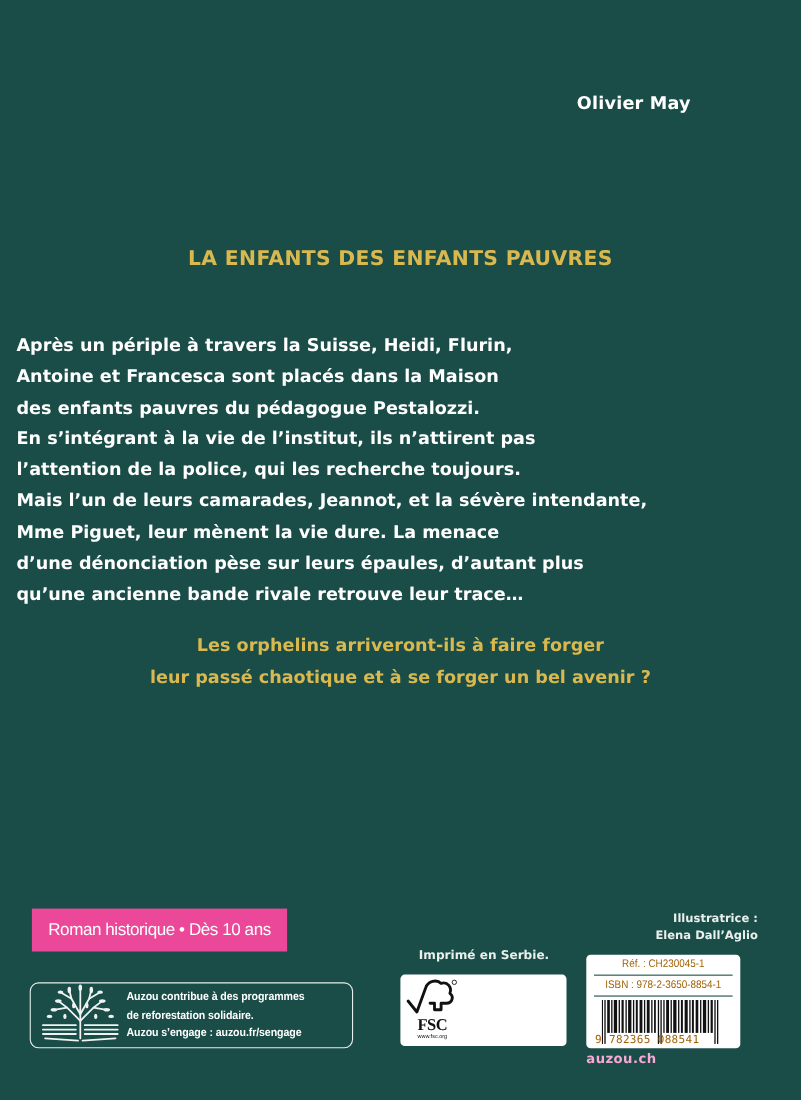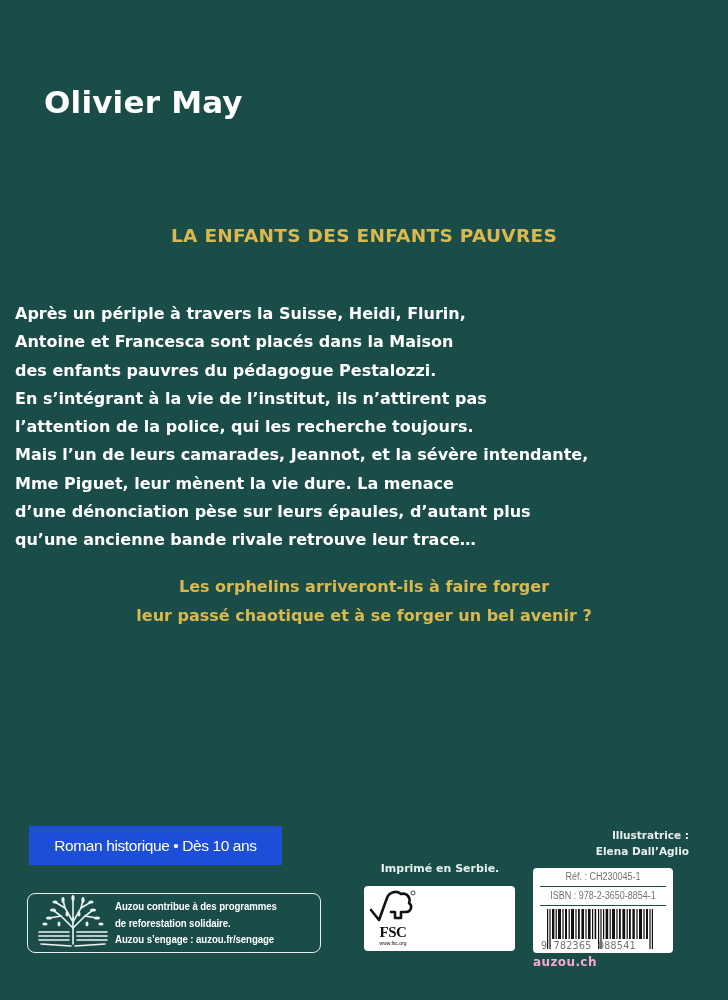--- a/index.html
+++ b/index.html
@@ -5,40 +5,40 @@
   html, body { margin: 0; padding: 0; }
   body {
     width: 728px; height: 1000px; overflow: hidden;
     background: #1b4d48;
     font-family: "DejaVu Sans", sans-serif;
     position: relative;
     color: #ffffff;
   }
   .abs { position: absolute; }
   .author {
-    left: 0; width: 628px; top: 84px; text-align: left;
-    font-size: 31px; font-weight: bold; letter-spacing: 0.2px; padding-left: 44px;
+    left: 0; width: 628px; top: 84px; text-align: right;
+    font-size: 16px; font-weight: bold; letter-spacing: 0.2px;
   }
   .title {
     left: 0; width: 728px; top: 225px; text-align: center;
     font-size: 18.5px; font-weight: bold; color: #d9b94f; letter-spacing: 0.3px;
   }
   .blurb {
     left: 15px; width: 676px; top: 300px; 
     font-size: 16px; line-height: 28.3px; font-weight: bold;
   }
   .blurb div { white-space: nowrap; }
   .question {
     left: 0; width: 728px; top: 572px; text-align: center;
     font-size: 16px; line-height: 29px; font-weight: bold; color: #d9b94f;
   }
   .question div { white-space: nowrap; }
   .badge {
-    left: 29px; top: 826px; width: 253px; height: 39px;
-    background: #1d4ed8; color: #ffffff;
+    left: 29px; top: 826px; width: 232px; height: 39px;
+    background: #ec4899; color: #ffffff;
     font-family: "Liberation Sans", sans-serif; font-size: 15.5px;
     display: flex; align-items: center; justify-content: center;
     letter-spacing: -0.4px; white-space: nowrap;
   }
   .reforest {
     left: 27px; top: 893px; width: 292px; height: 58px;
     border: 1.5px solid #e7eeec; border-radius: 8px;
     display: flex; align-items: center;
   }
   .reforest .tree { width: 80px; height: 58px; margin-left: 5px; flex: 0 0 auto; }
@@ -68,21 +68,21 @@
   .fsc .info { flex: 1; text-align: center; font-family: "Liberation Sans", sans-serif; }
   .fsc .mixte { font-weight: bold; font-size: 10px; }
   .fsc .paper { font-size: 7px; line-height: 8.5px; margin-top: 3px; }
   .fsc .code { font-weight: bold; font-size: 10px; margin-top: 3px; white-space: nowrap; }
   .illus {
     left: 539px; width: 150px; top: 827px; text-align: right;
     font-size: 10.5px; font-weight: bold; line-height: 16px; color: #e8efed; white-space: nowrap;
   }
   .isbnbox {
     left: 533px; top: 868px; width: 140px; height: 85px;
-    background: #ffffff; border-radius: 4px; color: #737373;
+    background: #ffffff; border-radius: 4px; color: #a16207;
     font-family: "Liberation Sans", sans-serif; overflow: hidden;
   }
   .isbnbox .row {
     height: 18px; border-bottom: 1.2px solid #1b4d48;
     font-size: 10px; text-align: center; line-height: 18px; white-space: nowrap;
     transform: scaleX(0.9);
   }
   .isbnbox .bars { position: relative; height: 47px; }
   .isbnbox .bars svg { position: absolute; left: 14px; top: 3px; }
   .isbnbox .digits {

